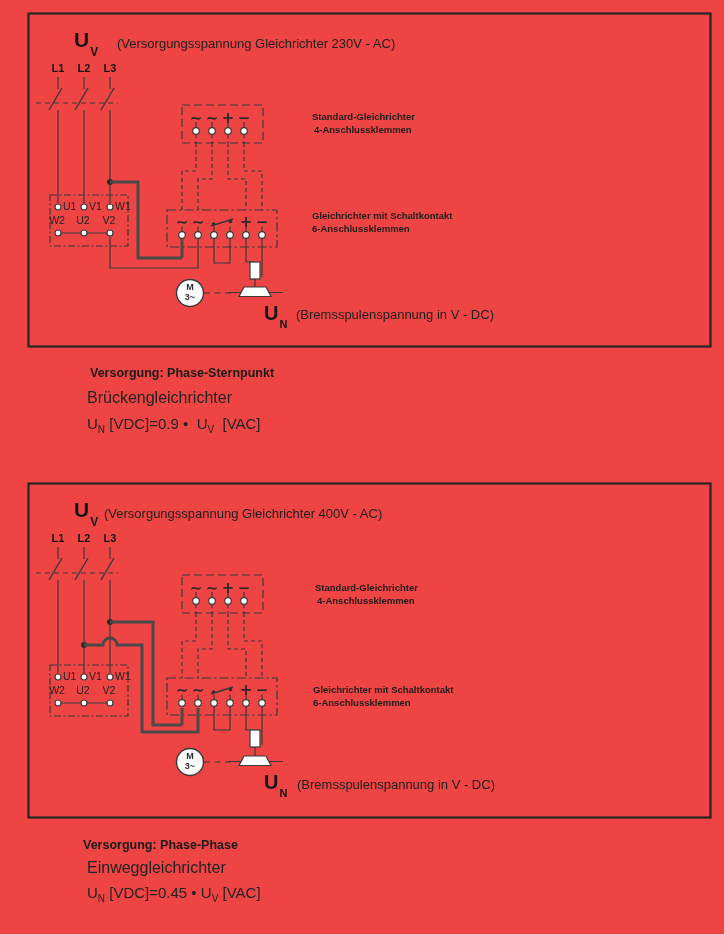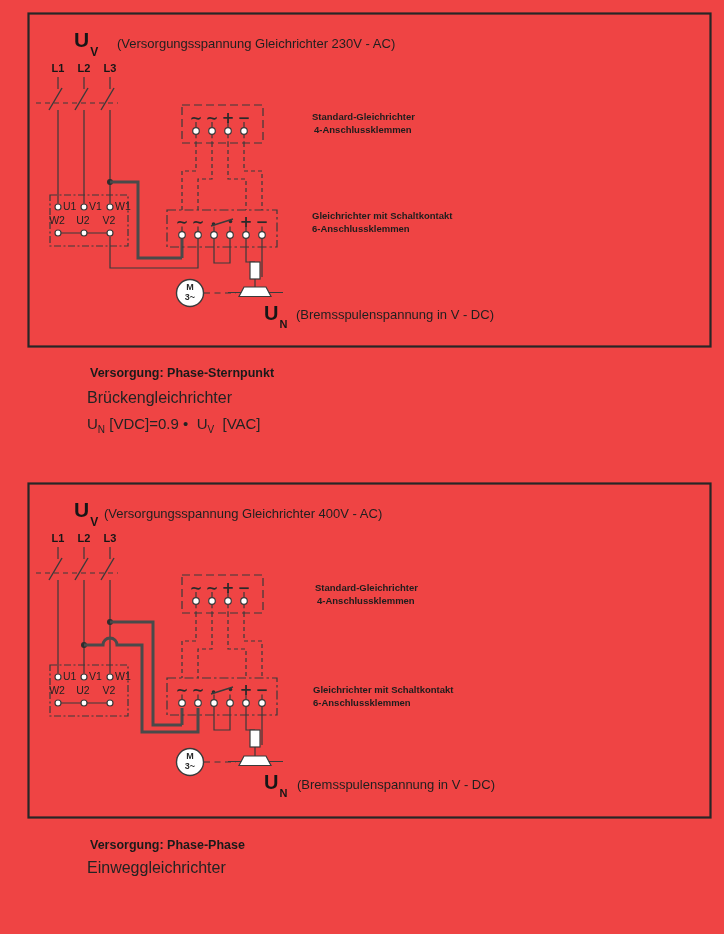--- a/index.html
+++ b/index.html
@@ -273,16 +273,17 @@
 <div class="t sym c" style="left:262px;top:682px;">−</div>
 <div class="t boxlab" style="left:313px;top:685px;">Gleichrichter mit Schaltkontakt</div>
 <div class="t boxlab" style="left:313px;top:698px;">6-Anschlussklemmen</div>
 
 <div class="t motor-t c" style="left:190px;top:752px;">M</div>
 <div class="t motor-t c" style="left:190px;top:762px;">3~</div>
 
 <div class="t" style="left:264px;top:771px;"><span class="un-u">U</span><span class="un-sub">N</span></div>
 <div class="t cap" style="left:297px;top:778px;">(Bremsspulenspannung in V - DC)</div>
 
-<div class="t supply" style="left:90px;top:839px;">Versorgung: Phase-Phase</div>
+<div class="t supply" style="left:83px;top:839px;">Versorgung: Phase-Phase</div>
 <div class="t rtype" style="left:87px;top:859px;">Einweggleichrichter</div>
+<div class="t formula" style="left:87px;top:885px;"><span>U</span><span class="f-sub">N</span><span> [VDC]=0.45 • </span><span>U</span><span class="f-sub">V</span><span> [VAC]</span></div>
 
 </div>
 
 </body></html>

